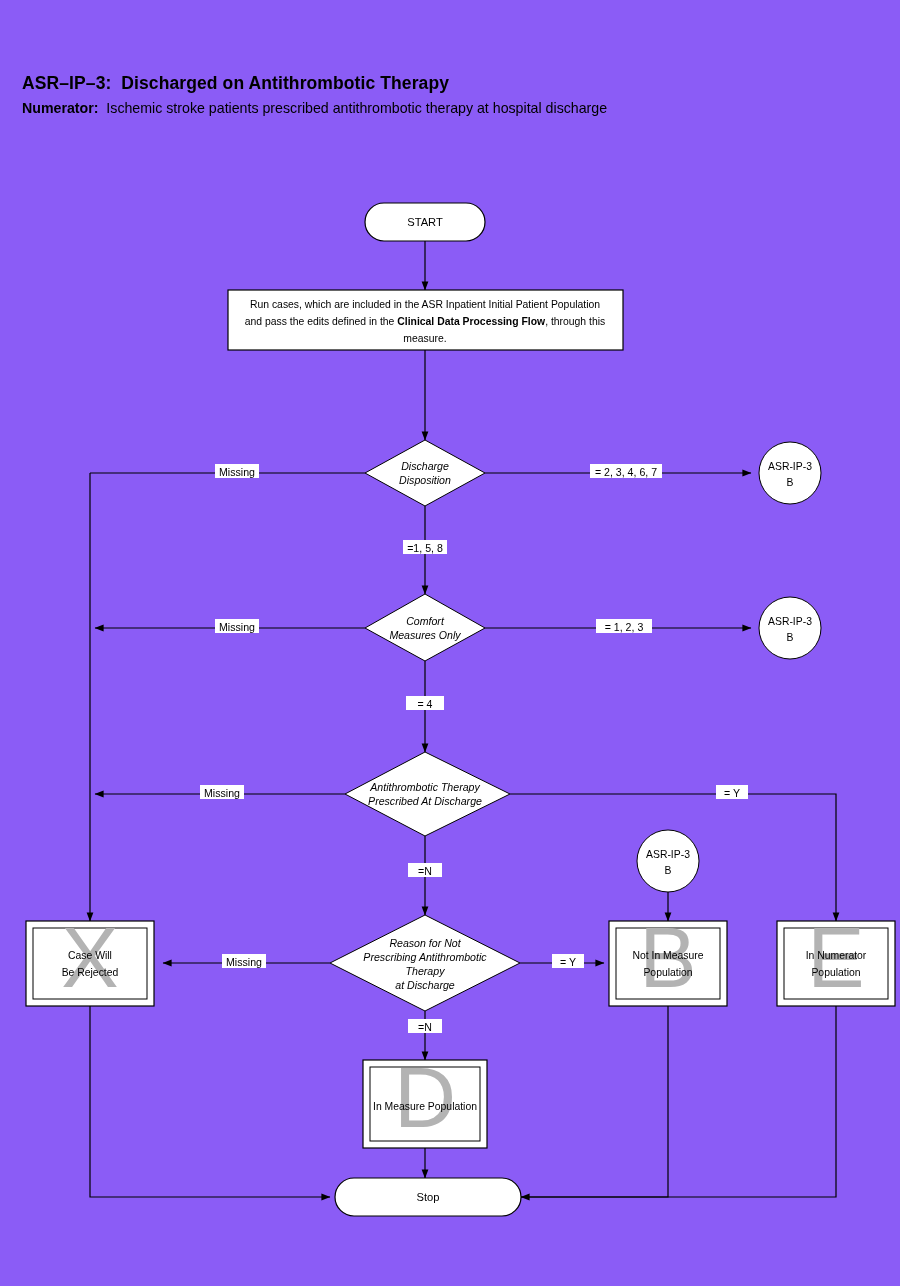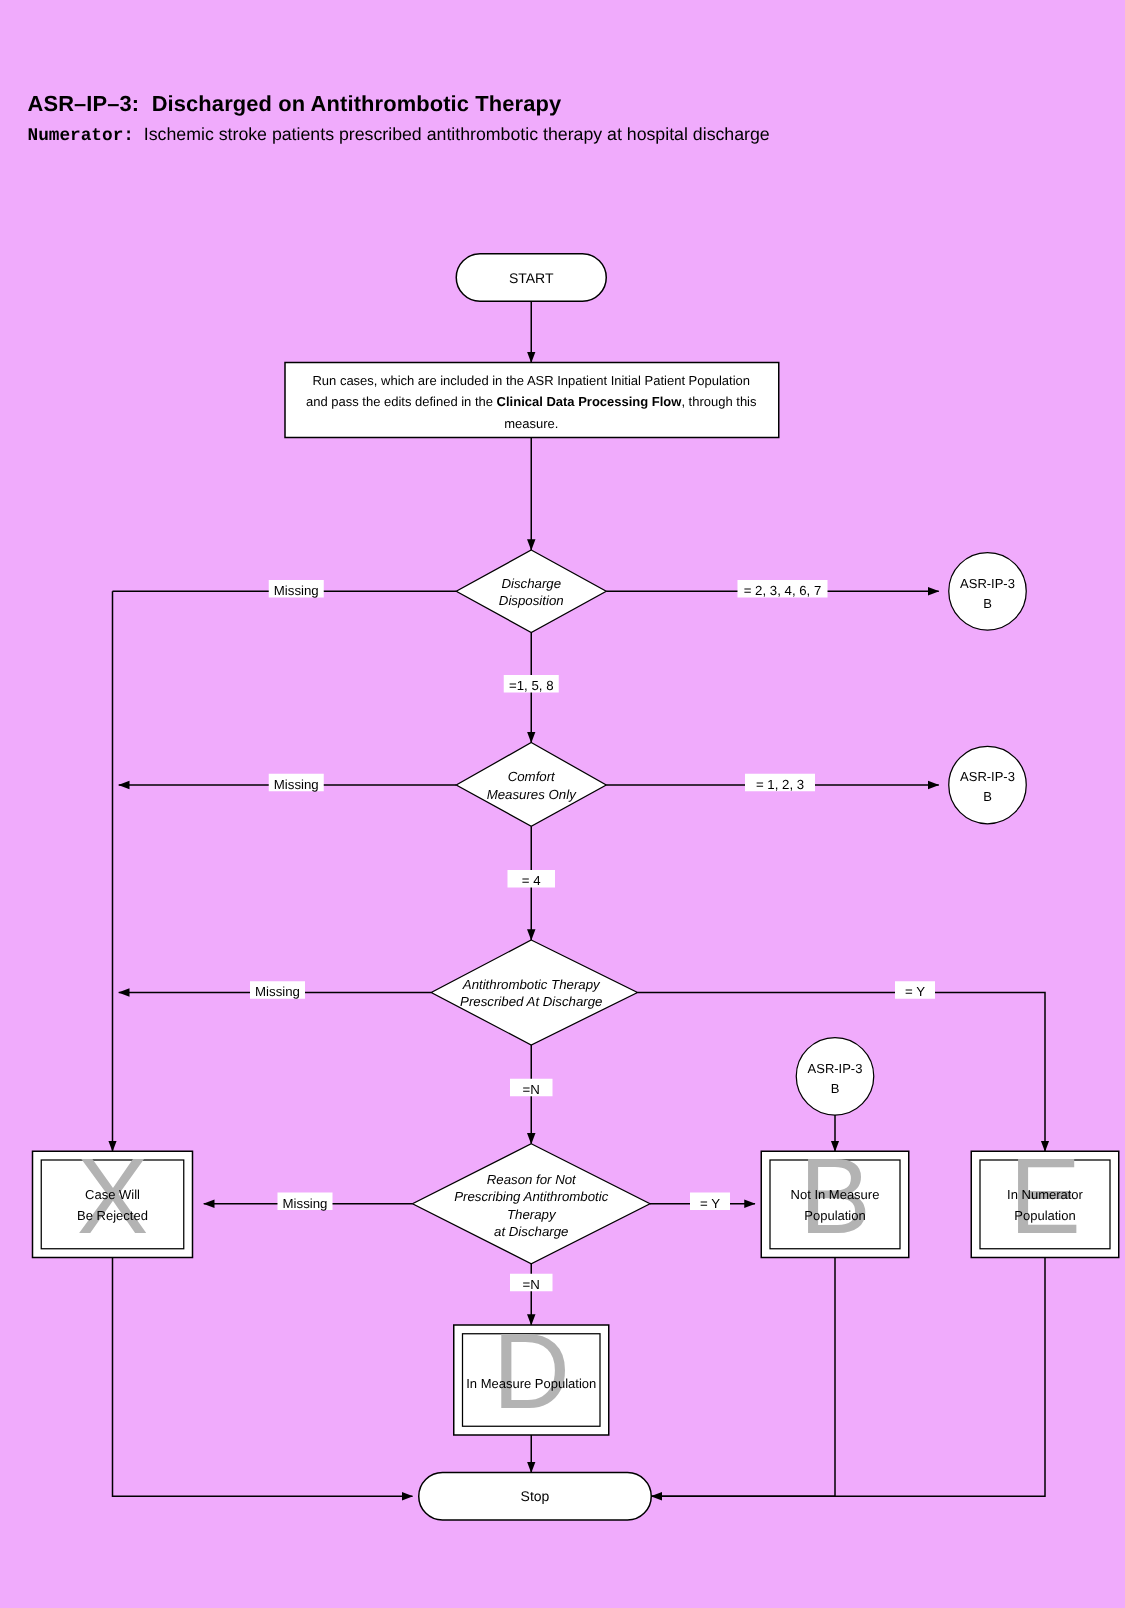--- a/index.html
+++ b/index.html
@@ -9,21 +9,21 @@
   }
   body {
     font-family: "Liberation Sans", sans-serif;
     color: #000000;
   }
   #page {
     position: relative;
     width: 900px;
     height: 1286px;
     overflow: hidden;
-    background: #f0abfc;
+    background: #8b5cf6;
   }
 
   
   #header {
     position: absolute;
     left: 22px;
     top: 72px;
     width: 860px;
   }
   #doc-title {
@@ -35,21 +35,20 @@
     white-space: pre;
   }
   .defline {
     font-size: 14.2px;
     line-height: 20px;
     white-space: pre;
     margin: 0;
   }
   .defline .lbl {
     font-weight: bold;
-    font-family: Liberation Mono, monospace;
   }
 
   
   #flow {
     position: absolute;
     left: 0;
     top: 0;
     width: 900px;
     height: 1286px;
   }

